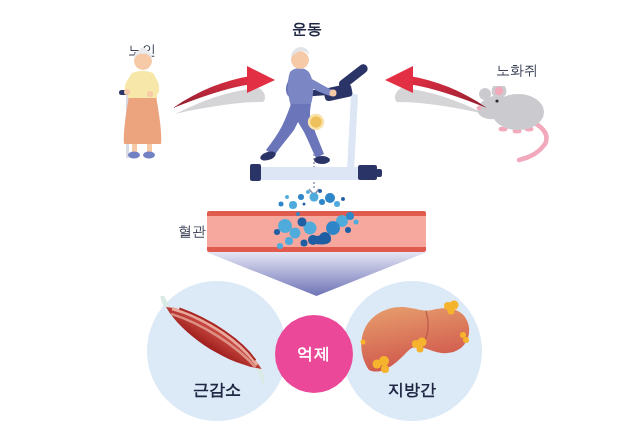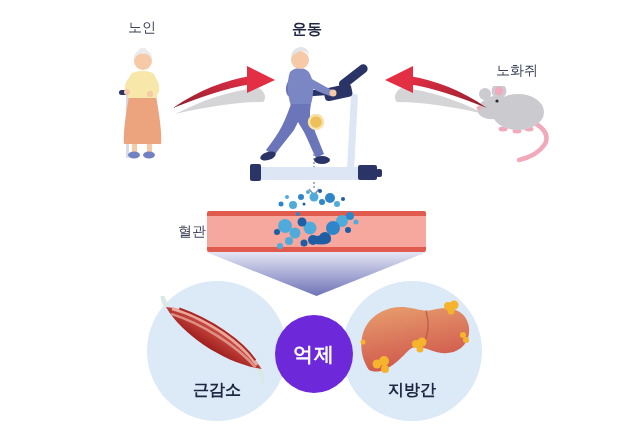--- a/index.html
+++ b/index.html
@@ -5,21 +5,21 @@
   html,body{margin:0;padding:0;background:#fff;}
   #canvas{
     position:relative;width:628px;height:439px;overflow:hidden;
     background:#ffffff;
     font-family:"Liberation Sans","DejaVu Sans",sans-serif;
   }
   .abs{position:absolute;}
   .lbl{color:#3c4257;font-size:14px;font-weight:500;text-align:center;}
   .lbl-bold{color:#1f2743;font-size:15px;font-weight:700;text-align:left;font-family:Liberation Mono, monospace;}
   .caption{color:#1f2743;font-size:16px;font-weight:700;text-align:center;}
-  #lbl-elderly{left:112px;top:19px;width:60px;}
+  #lbl-elderly{left:112px;top:42px;width:60px;}
   #lbl-exercise{left:292px;top:20px;width:60px;}
   #lbl-mouse{left:487px;top:62px;width:60px;}
   #ill-woman{left:105px;top:48px;}
   #ill-treadmill{left:248px;top:44px;z-index:3;}
   #ill-mouse{left:473px;top:86px;}
   #arrow-left{left:173px;top:56px;z-index:2;}
   #arrow-right{left:383px;top:56px;z-index:2;}
   #dotted-line{left:313px;top:118px;height:70px;width:0;border-left:2px dotted #aab0c0;z-index:1;}
   #dotted-head{left:308px;top:188px;z-index:1;}
   #lbl-biglycan{left:344px;top:187px;width:110px;white-space:nowrap;z-index:4;}
@@ -32,22 +32,22 @@
   }
   #particles{left:268px;top:188px;z-index:3;}
   #funnel{left:206px;top:252px;z-index:0;}
   .pale-circle{width:140px;height:140px;border-radius:50%;background:#dce9f7;z-index:0;}
   #circle-muscle{left:147px;top:281px;}
   #circle-liver{left:342px;top:281px;}
   #ill-muscle{left:156px;top:296px;z-index:1;}
   #ill-liver{left:356px;top:297px;z-index:1;}
   #suppress-circle{
     left:275px;top:315px;width:78px;height:78px;border-radius:50%;
-    background:#6d28d9;z-index:2;display:flex;align-items:center;justify-content:center;
-    color:#ffffff;font-size:20px;font-weight:700;letter-spacing:1px;
+    background:#ec4899;z-index:2;display:flex;align-items:center;justify-content:center;
+    color:#ffffff;font-size:16px;font-weight:700;letter-spacing:1px;
   }
   #lbl-sarcopenia{left:147px;top:380px;width:140px;z-index:2;}
   #lbl-fattyliver{left:342px;top:380px;width:140px;z-index:2;}
 </style>
 </head>
 <body>
 
 <div id="canvas">
 
   <div class="abs lbl" id="lbl-elderly">노인</div>

